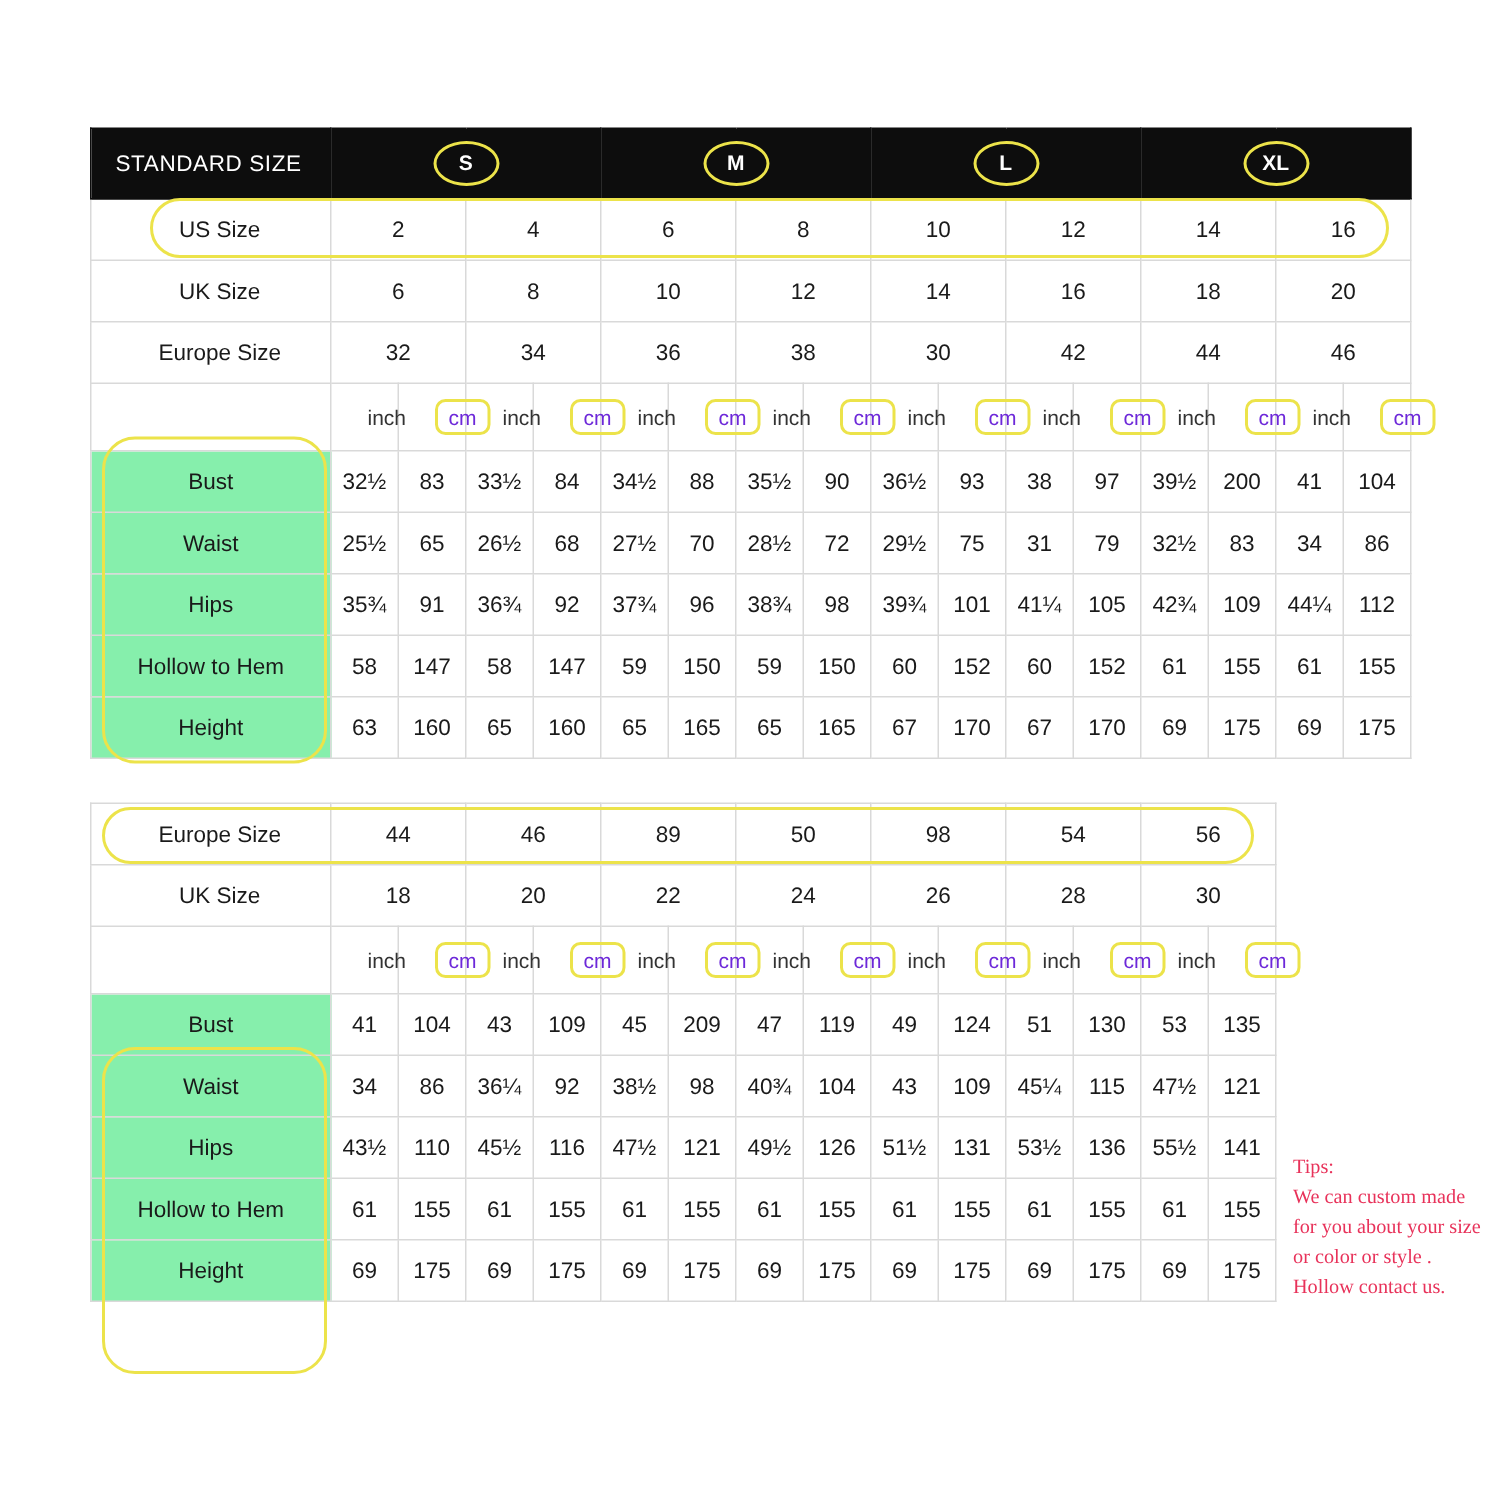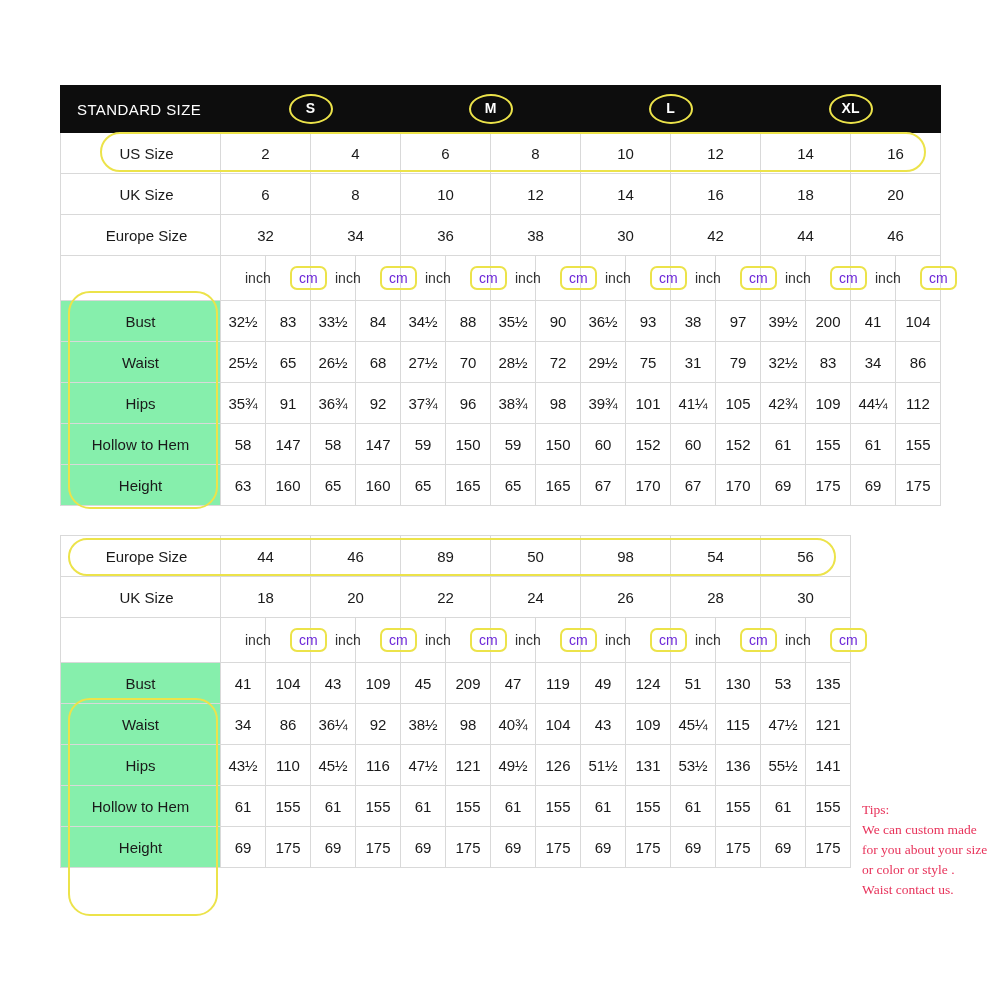--- a/index.html
+++ b/index.html
@@ -466,21 +466,21 @@
         <td>69</td>
         <td>175</td>
       </tr>
     </tbody>
   </table>
 
   <div class="outline" style="left:68px; top:538px; width:764px; height:34px;"></div>
 
   <div class="outline" style="left:68px; top:698px; width:146px; height:214px;"></div>
 
-  <div class="tips" style="left:862px; top:800px; width:135px;">
+  <div class="tips" style="left:862px; top:768px; width:135px;">
     <div>Tips:</div>
     <div>We can custom made</div>
     <div>for you about your size</div>
     <div>or color or style .</div>
-    <div>Waist contact us.</div>
+    <div>Hollow contact us.</div>
   </div>
 
 </div>
 
 </body></html>

